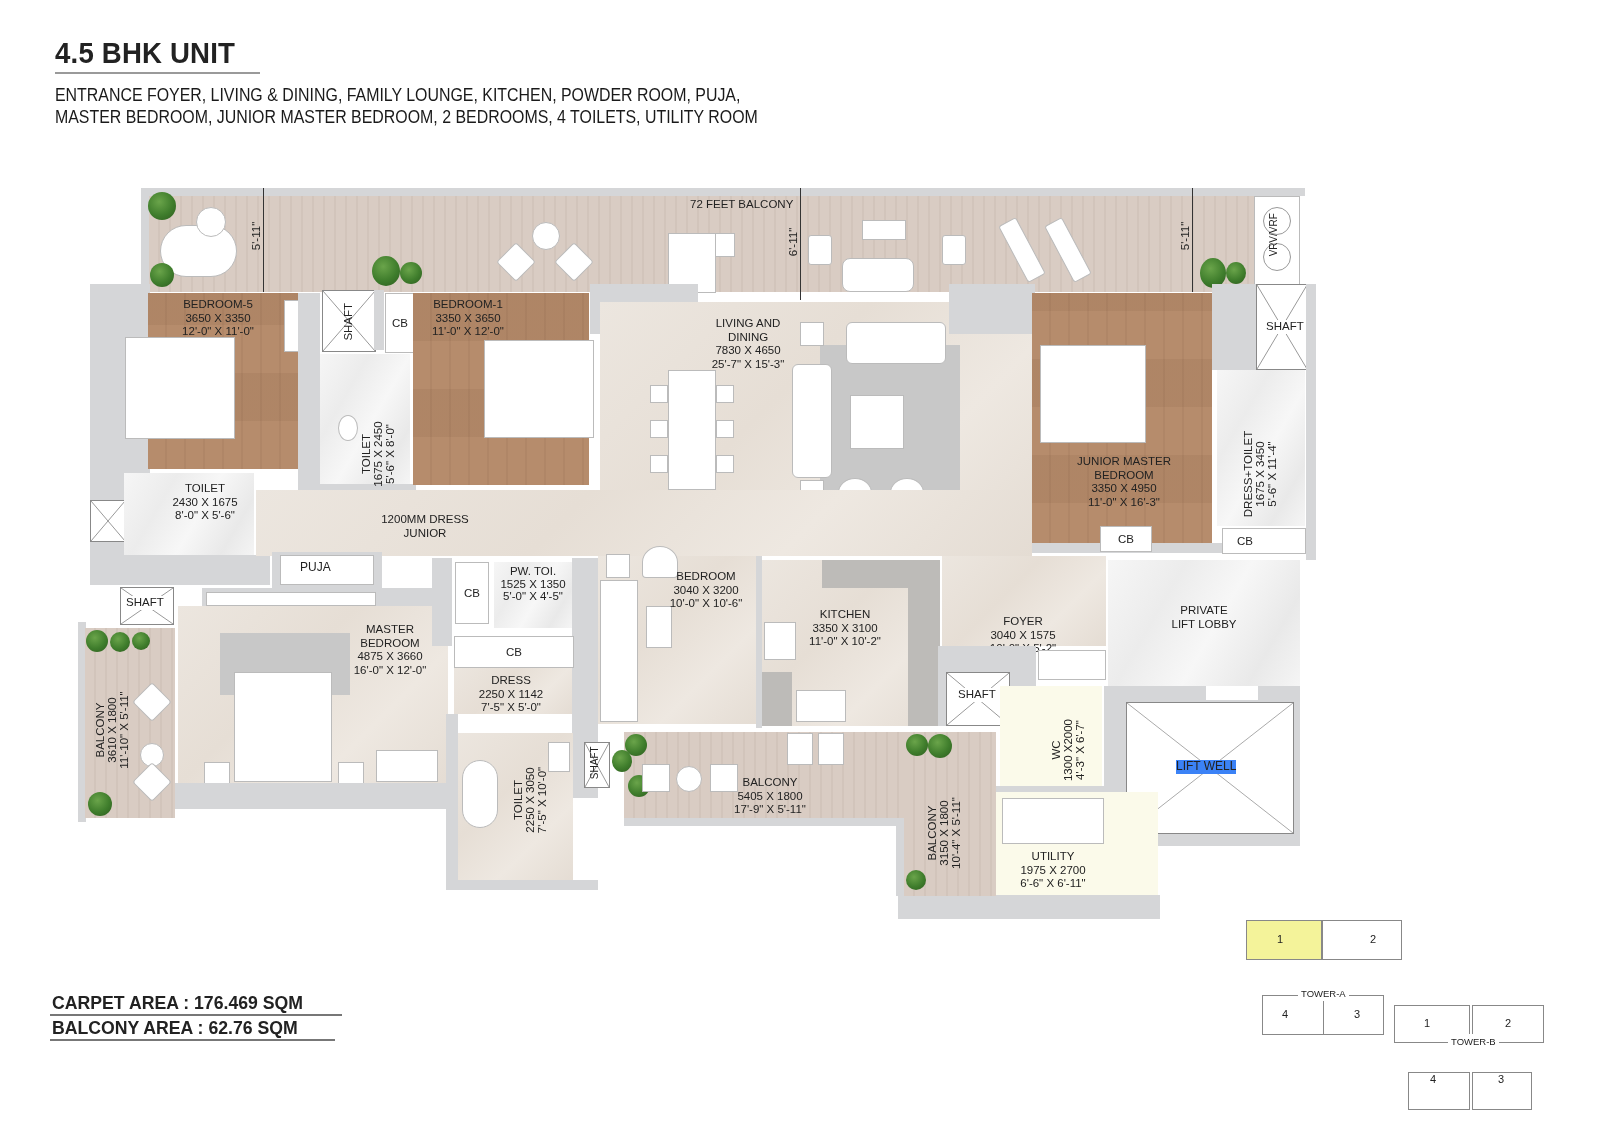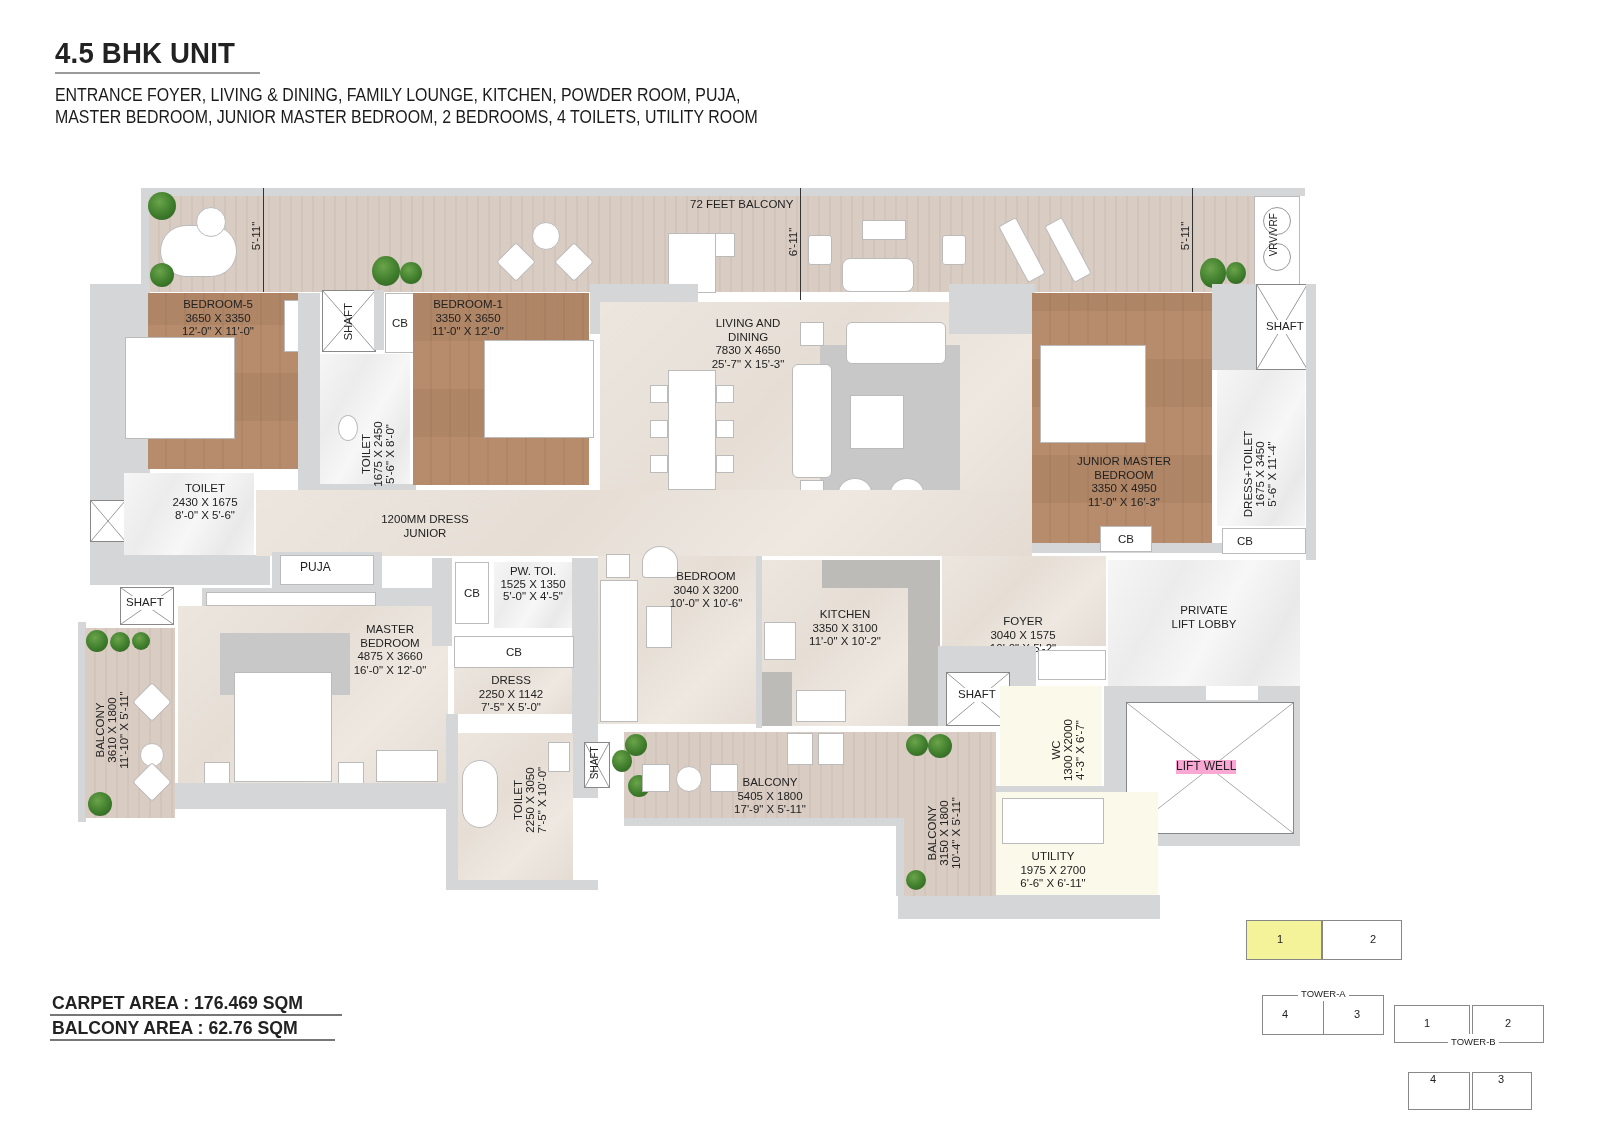--- a/index.html
+++ b/index.html
@@ -324,21 +324,21 @@
   </div>
 
   <div class="wall" style="left:1104px;top:686px;width:196px;height:160px;"></div>
   <div style="position:absolute;left:1206px;top:686px;width:52px;height:14px;background:#fff;"></div>
   <div class="shaft" style="left:1126px;top:702px;width:166px;height:130px;">
       <svg viewBox="0 0 166 130" preserveAspectRatio="none">
         <line x1="0" y1="0" x2="166" y2="130" stroke="#aaa"></line>
         <line x1="166" y1="0" x2="0" y2="130" stroke="#aaa"></line>
       </svg>
     </div>
-  <div class="lbl" style="left:1176px;top:760px;background:#f9a8d4;font-size:12px;">LIFT WELL</div>
+  <div class="lbl" style="left:1176px;top:760px;background:#3b82f6;font-size:12px;">LIFT WELL</div>
 
   <div class="shaft" style="left:946px;top:672px;width:62px;height:52px;">
       <svg viewBox="0 0 62 52" preserveAspectRatio="none">
         <line x1="0" y1="0" x2="62" y2="52" stroke="#999"></line>
         <line x1="62" y1="0" x2="0" y2="52" stroke="#999"></line>
       </svg>
     </div>
   <div class="lbl" style="left:958px;top:688px;background:#fff;">SHAFT</div>
   <div class="shaft" style="left:1012px;top:698px;width:24px;height:26px;">
       <svg viewBox="0 0 24 26" preserveAspectRatio="none">

